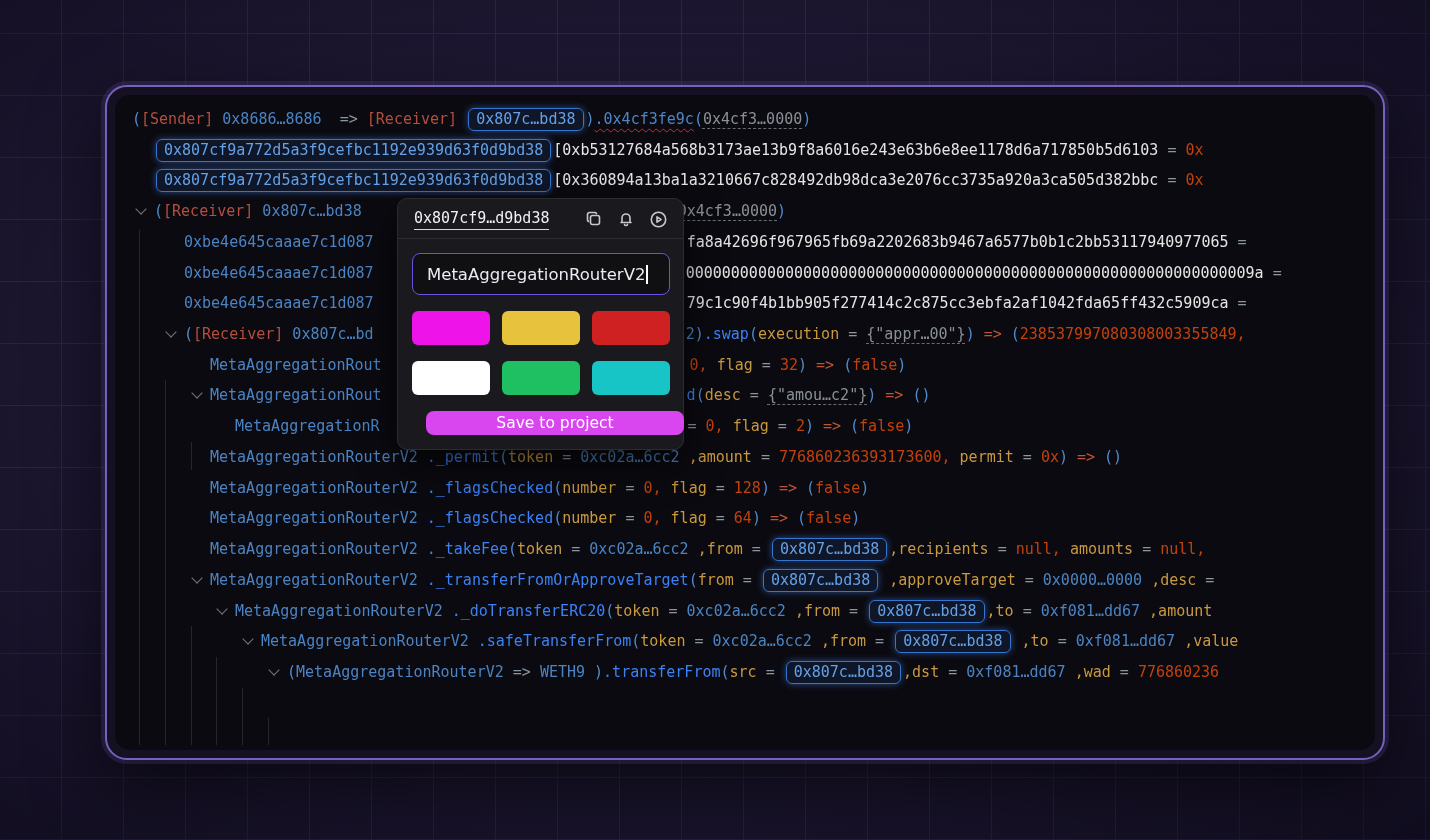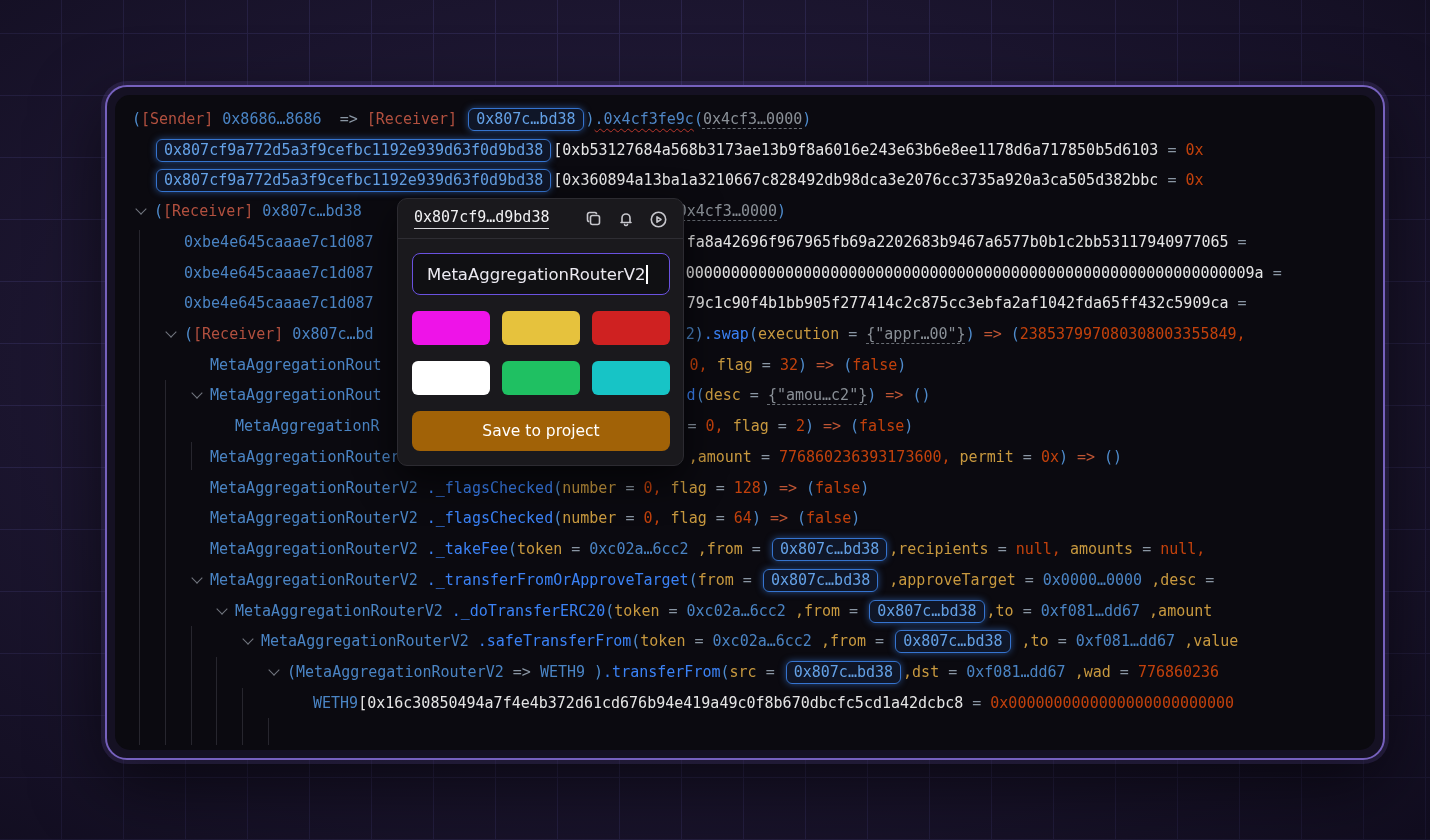--- a/index.html
+++ b/index.html
@@ -57,42 +57,42 @@
     box-shadow:0 0 7px rgba(62,130,230,0.55);margin:0 2px;
   }
   .tk-gap{display:inline-block;}
   
   .popup{
     position:absolute;left:397px;top:198px;width:287px;z-index:20;
     background:#1a191d;border:1px solid #2c2b31;border-radius:10px;
     box-shadow:0 14px 38px rgba(0,0,0,0.65);box-sizing:border-box;
   }
   .popup-header{
-    display:flex;align-items:flex-start;padding:9px 14px 8px 16px;
+    display:flex;align-items:center;padding:9px 14px 8px 16px;
     border-bottom:1px solid #2e2d33;
   }
   .popup-address{
     font-family:"DejaVu Sans Mono", monospace;font-size:15px;color:#f1f1f3;
     border-bottom:1.5px solid #d8d8dc;padding-bottom:2px;margin-right:auto;
   }
   .icon-btn{width:22px;height:22px;margin-left:10px;display:flex;align-items:center;justify-content:center;cursor:pointer;}
   .icon-btn svg{stroke:#c7c7cd;fill:none;stroke-width:1.6;stroke-linecap:round;stroke-linejoin:round;}
   .popup-body{padding:14px;}
   .label-input{
     width:258px;height:42px;box-sizing:border-box;background:#101013;
     border:1.5px solid #6a52e0;border-radius:8px;color:#eceaf2;
     font-size:16.5px;display:flex;align-items:center;padding:0 14px;margin-bottom:16px;
   }
   .caret{display:inline-block;width:1.5px;height:19px;background:#fff;margin-left:1px;animation:blink 1.1s steps(1) infinite;}
   @keyframes blink{50%{opacity:0}}
   .swatches{display:grid;grid-template-columns:repeat(3,78px);gap:16px 12px;margin-bottom:16px;}
   .swatch{height:34px;border-radius:6px;cursor:pointer;}
   .save-btn{
-    width:258px;height:40px;border:none;border-radius:8px;background:#a16207;
-    color:#fff;font-family:"DejaVu Sans", sans-serif;font-size:15.5px;cursor:pointer;
+    width:258px;height:24px;border:none;border-radius:8px;background:#d946ef;
+    color:#fff;font-family:"DejaVu Sans", sans-serif;font-size:15.5px;cursor:pointer;margin-left:14px;
   }
 </style>
 </head>
 <body>
 
 <div class="panel">
   <div class="panel-inner">
     <div>
         <div class="line" style="padding-left: 17px;"><span class="tk-p">(</span><span class="tk-l">[Sender]</span><span class="tk-a"> 0x8686…8686  </span><span class="tk-g">=&gt; </span><span class="tk-l">[Receiver] </span><span class="tk-chip">0x807c…bd38</span><span class="tk-p">)</span><span class="tk-sel">.0x4cf3fe9c</span><span class="tk-p">(</span><span class="tk-sum">0x4cf3…0000</span><span class="tk-p">)</span></div>
         <div class="line" style="padding-left: 39px;"><span class="tk-chip">0x807cf9a772d5a3f9cefbc1192e939d63f0d9bd38</span><span class="tk-r">[0xb53127684a568b3173ae13b9f8a6016e243e63b6e8ee1178d6a717850b5d6103</span><span class="tk-g"> = </span><span class="tk-n">0x</span></div>
@@ -106,21 +106,20 @@
         <div class="line" style="padding-left: 95px;"><span class="chev"></span><span class="tk-a">MetaAggregationRout</span><span class="tk-gap" style="width: 305px;"></span><span class="tk-m">d</span><span class="tk-p">(</span><span class="tk-k">desc</span><span class="tk-g"> = </span><span class="tk-sum">{"amou…c2"}</span><span class="tk-p">)</span><span class="tk-w"> =&gt; </span><span class="tk-p">()</span></div>
         <div class="line" style="padding-left: 120px;"><span class="tk-a">MetaAggregationR</span><span class="tk-gap" style="width: 308px;"></span><span class="tk-g">= </span><span class="tk-n">0, </span><span class="tk-k">flag</span><span class="tk-g"> = </span><span class="tk-n">2</span><span class="tk-p">)</span><span class="tk-w"> =&gt; </span><span class="tk-p">(</span><span class="tk-n">false</span><span class="tk-p">)</span></div>
         <div class="line" style="padding-left: 95px;"><span class="tk-a">MetaAggregationRouterV2 </span><span class="tk-m">._permit</span><span class="tk-p">(</span><span class="tk-k">token</span><span class="tk-g"> = </span><span class="tk-a">0xc02a…6cc2 </span><span class="tk-k">,amount</span><span class="tk-g"> = </span><span class="tk-n">776860236393173600, </span><span class="tk-k">permit</span><span class="tk-g"> = </span><span class="tk-n">0x</span><span class="tk-p">)</span><span class="tk-w"> =&gt; </span><span class="tk-p">()</span></div>
         <div class="line" style="padding-left: 95px;"><span class="tk-a">MetaAggregationRouterV2 </span><span class="tk-m">._flagsChecked</span><span class="tk-p">(</span><span class="tk-k">number</span><span class="tk-g"> = </span><span class="tk-n">0, </span><span class="tk-k">flag</span><span class="tk-g"> = </span><span class="tk-n">128</span><span class="tk-p">)</span><span class="tk-w"> =&gt; </span><span class="tk-p">(</span><span class="tk-n">false</span><span class="tk-p">)</span></div>
         <div class="line" style="padding-left: 95px;"><span class="tk-a">MetaAggregationRouterV2 </span><span class="tk-m">._flagsChecked</span><span class="tk-p">(</span><span class="tk-k">number</span><span class="tk-g"> = </span><span class="tk-n">0, </span><span class="tk-k">flag</span><span class="tk-g"> = </span><span class="tk-n">64</span><span class="tk-p">)</span><span class="tk-w"> =&gt; </span><span class="tk-p">(</span><span class="tk-n">false</span><span class="tk-p">)</span></div>
         <div class="line" style="padding-left: 95px;"><span class="tk-a">MetaAggregationRouterV2 </span><span class="tk-m">._takeFee</span><span class="tk-p">(</span><span class="tk-k">token</span><span class="tk-g"> = </span><span class="tk-a">0xc02a…6cc2 </span><span class="tk-k">,from</span><span class="tk-g"> = </span><span class="tk-chip">0x807c…bd38</span><span class="tk-k">,recipients</span><span class="tk-g"> = </span><span class="tk-n">null, </span><span class="tk-k">amounts</span><span class="tk-g"> = </span><span class="tk-n">null, </span></div>
         <div class="line" style="padding-left: 95px;"><span class="chev"></span><span class="tk-a">MetaAggregationRouterV2 </span><span class="tk-m">._transferFromOrApproveTarget</span><span class="tk-p">(</span><span class="tk-k">from</span><span class="tk-g"> = </span><span class="tk-chip">0x807c…bd38</span><span class="tk-k"> ,approveTarget</span><span class="tk-g"> = </span><span class="tk-a">0x0000…0000 </span><span class="tk-k">,desc</span><span class="tk-g"> = </span></div>
         <div class="line" style="padding-left: 120px;"><span class="chev"></span><span class="tk-a">MetaAggregationRouterV2 </span><span class="tk-m">._doTransferERC20</span><span class="tk-p">(</span><span class="tk-k">token</span><span class="tk-g"> = </span><span class="tk-a">0xc02a…6cc2 </span><span class="tk-k">,from</span><span class="tk-g"> = </span><span class="tk-chip">0x807c…bd38</span><span class="tk-k">,to</span><span class="tk-g"> = </span><span class="tk-a">0xf081…dd67 </span><span class="tk-k">,amount</span></div>
         <div class="line" style="padding-left: 146px;"><span class="chev"></span><span class="tk-a">MetaAggregationRouterV2 </span><span class="tk-m">.safeTransferFrom</span><span class="tk-p">(</span><span class="tk-k">token</span><span class="tk-g"> = </span><span class="tk-a">0xc02a…6cc2 </span><span class="tk-k">,from</span><span class="tk-g"> = </span><span class="tk-chip">0x807c…bd38</span><span class="tk-k"> ,to</span><span class="tk-g"> = </span><span class="tk-a">0xf081…dd67 </span><span class="tk-k">,value</span></div>
         <div class="line" style="padding-left: 172px;"><span class="chev"></span><span class="tk-p">(</span><span class="tk-a">MetaAggregationRouterV2</span><span class="tk-g"> =&gt; </span><span class="tk-a">WETH9 </span><span class="tk-p">)</span><span class="tk-m">.transferFrom</span><span class="tk-p">(</span><span class="tk-k">src</span><span class="tk-g"> = </span><span class="tk-chip">0x807c…bd38</span><span class="tk-k">,dst</span><span class="tk-g"> = </span><span class="tk-a">0xf081…dd67 </span><span class="tk-k">,wad</span><span class="tk-g"> = </span><span class="tk-n">776860236</span></div>
-        <div class="line" style="padding-left: 198px;"><span class="tk-a">WETH9</span><span class="tk-r">[0x16c30850494a7f4e4b372d61cd676b94e419a49c0f8b670dbcfc5cd1a42dcbc8</span><span class="tk-g"> = </span><span class="tk-n">0x0000000000000000000000000</span></div>
       </div>
   <div class="guide" style="left: 24px; top: 135px; height: 515px;"></div>
       <div class="guide" style="left: 50px; top: 285px; height: 365px;"></div>
       <div class="guide" style="left: 76px; top: 347px; height: 28px;"></div>
       <div class="guide" style="left: 76px; top: 531px; height: 119px;"></div>
       <div class="guide" style="left: 101px; top: 562px; height: 88px;"></div>
       <div class="guide" style="left: 127px; top: 593px; height: 57px;"></div>
       <div class="guide" style="left: 153px; top: 623px; height: 27px;"></div>
     </div>
 </div>

